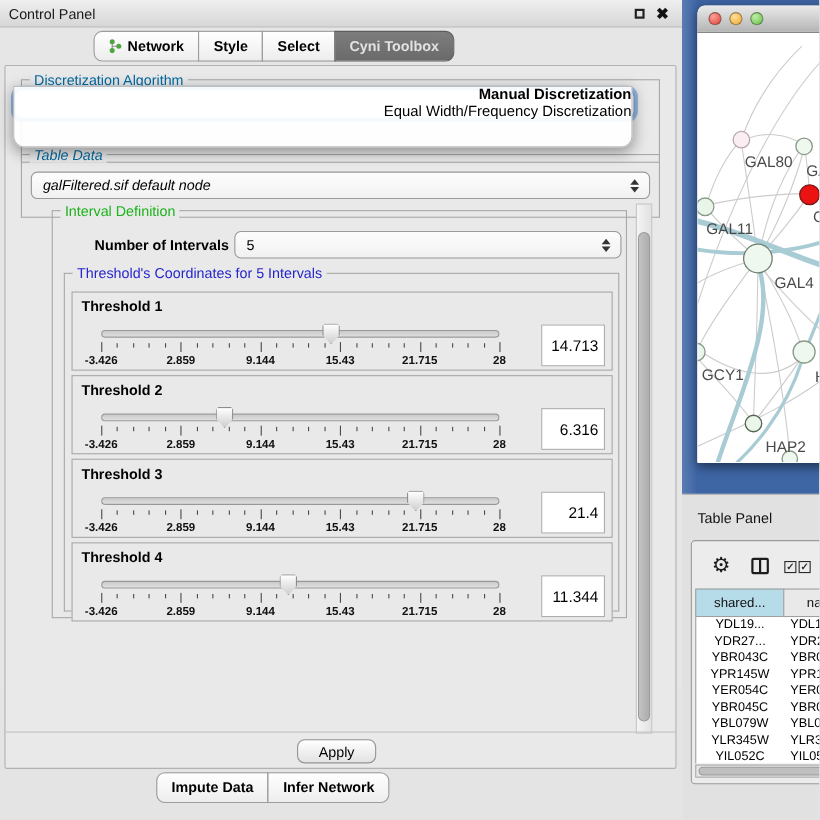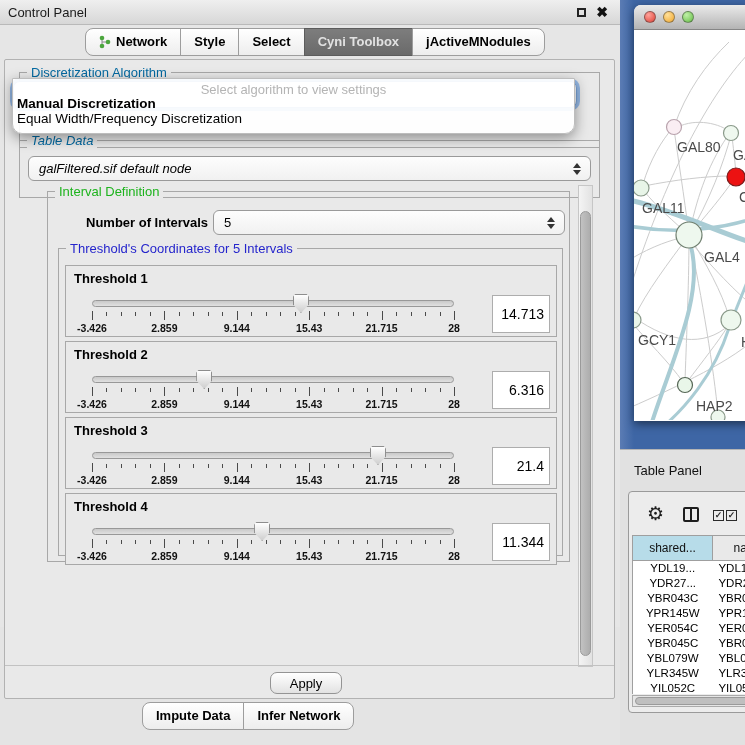--- a/index.html
+++ b/index.html
@@ -35,21 +35,21 @@
 
   #algo-group { left:14px; top:12px; width:581px; height:76px; }
   #algo-combo { position:absolute; left:8px; top:21px; width:564px; height:27px; background:#fff;
                 border:1px solid #7aa4d8; border-radius:7px;
                 box-shadow:0 0 0 3px rgba(92,152,226,.6); }
 
   #algo-popup { position:absolute; left:7px; top:18px; width:563px; height:56px;
                 background:rgba(255,255,255,.92); border:1px solid #bdbdbd;
                 border-radius:0 0 10px 10px; box-shadow:0 4px 14px rgba(0,0,0,.4); z-index:5; }
   .popup-hint { text-align:center; color:#b4b4b4; font-size:13px; padding-top:3px; }
-  .popup-opt  { font-size:13.5px; color:#000; padding-left:4px; line-height:14.5px; }
+  .popup-opt  { font-size:13.5px; color:#000; padding-left:4px; line-height:14.5px;text-align:right; }
   .popup-opt.b { font-weight:bold; }
 
   #tabledata-group { left:14px; top:80px; width:581px; height:58px;font-style:italic; }
   .combo { position:absolute; background:linear-gradient(#fdfdfd,#f1f1f1); border:1px solid #9a9a9a;
            border-radius:6px; font-size:13px; color:#000; display:flex; align-items:center;
            padding-left:10px; }
   .updown { position:absolute; right:9px; top:50%; margin-top:-6px; width:8px; height:12px; }
   .updown .u { position:absolute; top:0; left:0; width:0; height:0;
                border-left:4px solid transparent; border-right:4px solid transparent;
                border-bottom:5px solid #333; }
@@ -174,33 +174,29 @@
         </div>
         <div class="jtab">
           <span>Style</span>
         </div>
         <div class="jtab">
           <span>Select</span>
         </div>
         <div class="jtab sel">
           <span>Cyni Toolbox</span>
         </div>
-        <div class="jtab">
-          <span>jActiveMNodules</span>
-        </div>
       </div>
 
     <div class="cp-body">
 
       <div class="group" id="algo-group">
         <span class="gtitle black">Discretization Algorithm</span>
       </div>
       <div id="algo-combo"></div>
       <div id="algo-popup">
-        <div class="popup-hint">Select algorithm to view settings</div>
         <div id="popup-opts">
             <div class="popup-opt b">Manual Discretization</div>
             <div class="popup-opt">Equal Width/Frequency Discretization</div>
           </div>
       </div>
 
       <div class="group" id="tabledata-group">
         <span class="gtitle black">Table Data</span>
         <div class="combo" id="tabledata-combo">
           <span>galFiltered.sif default node</span>

